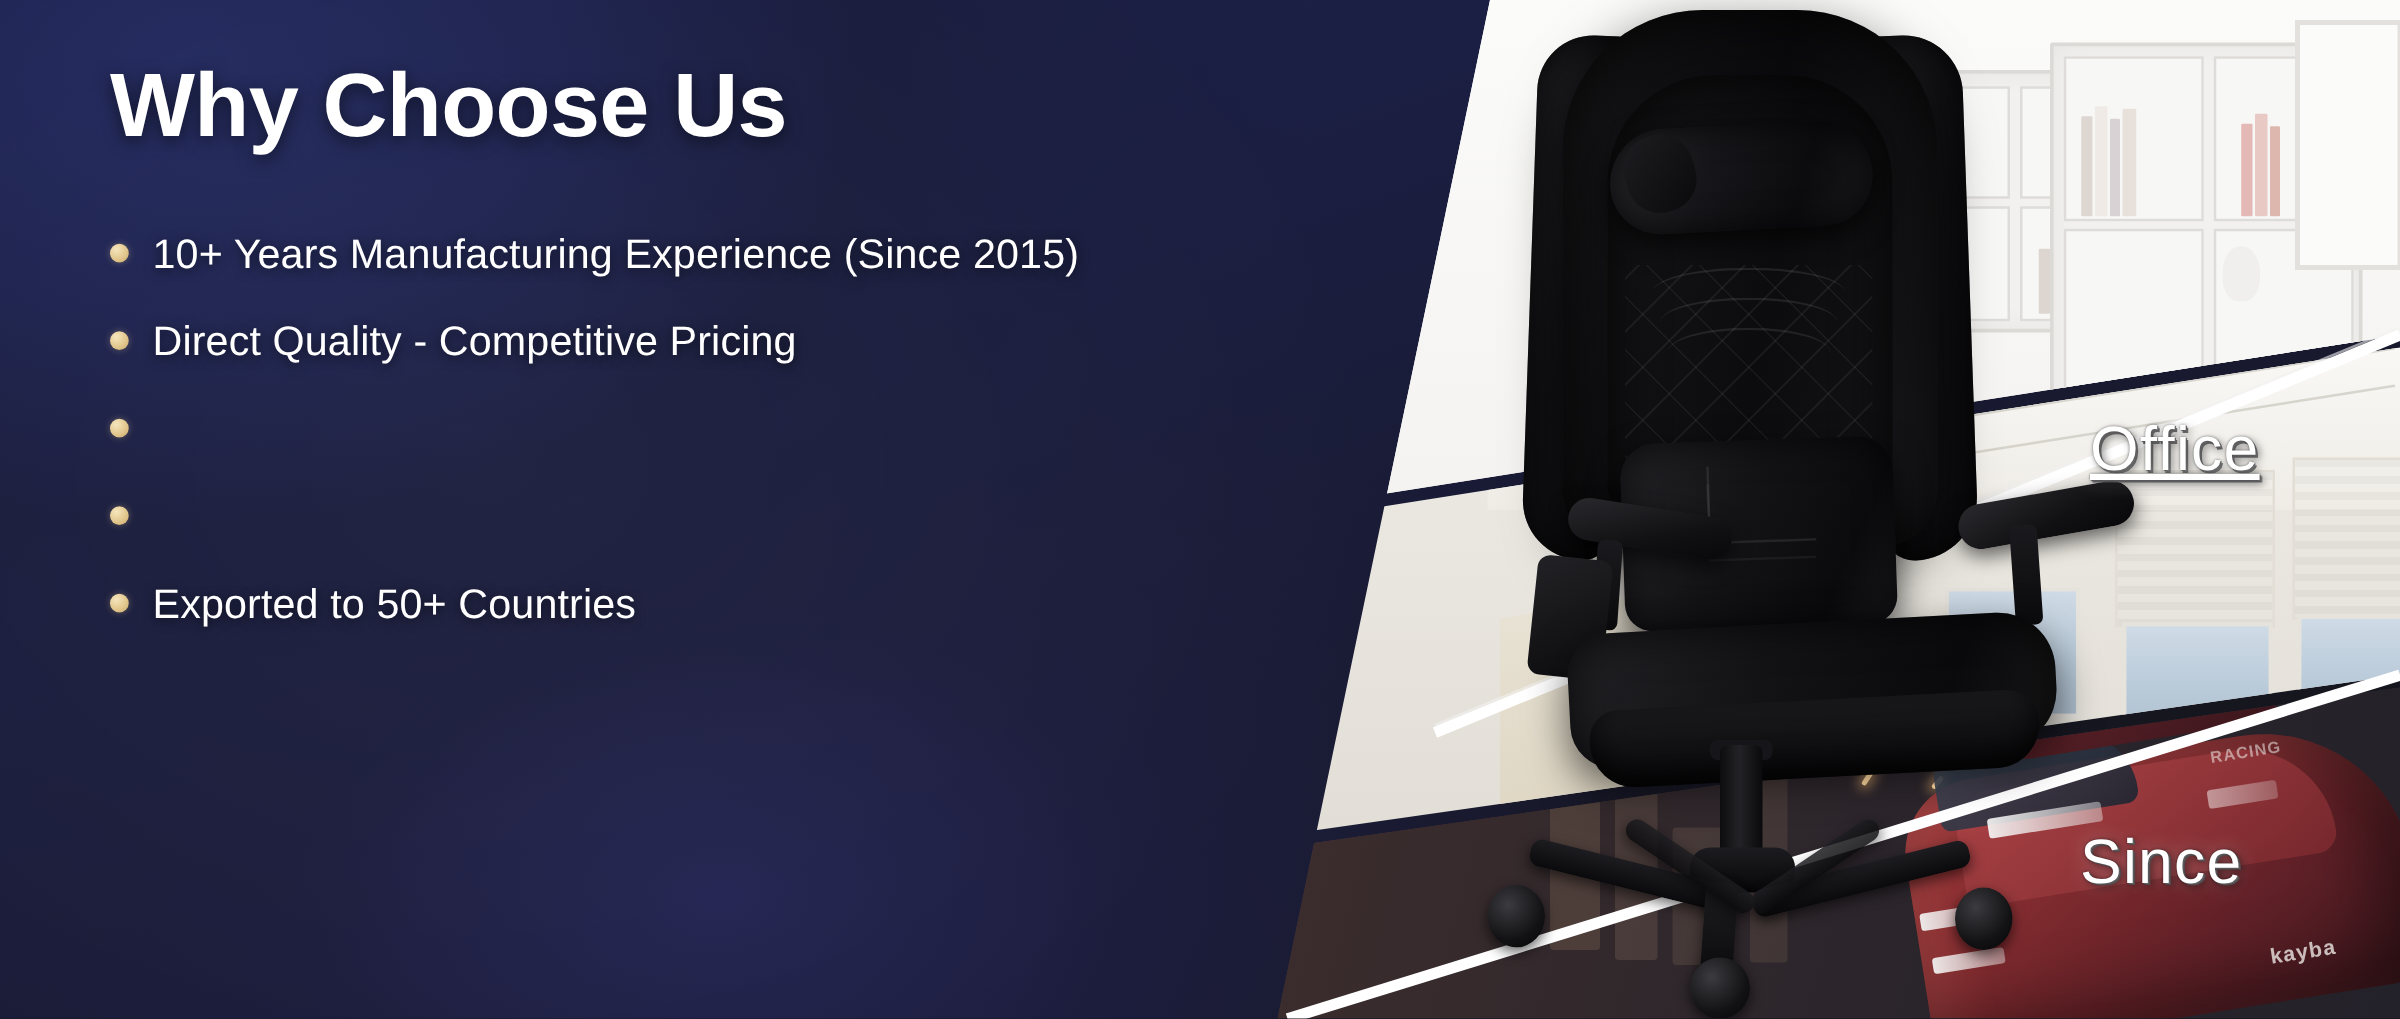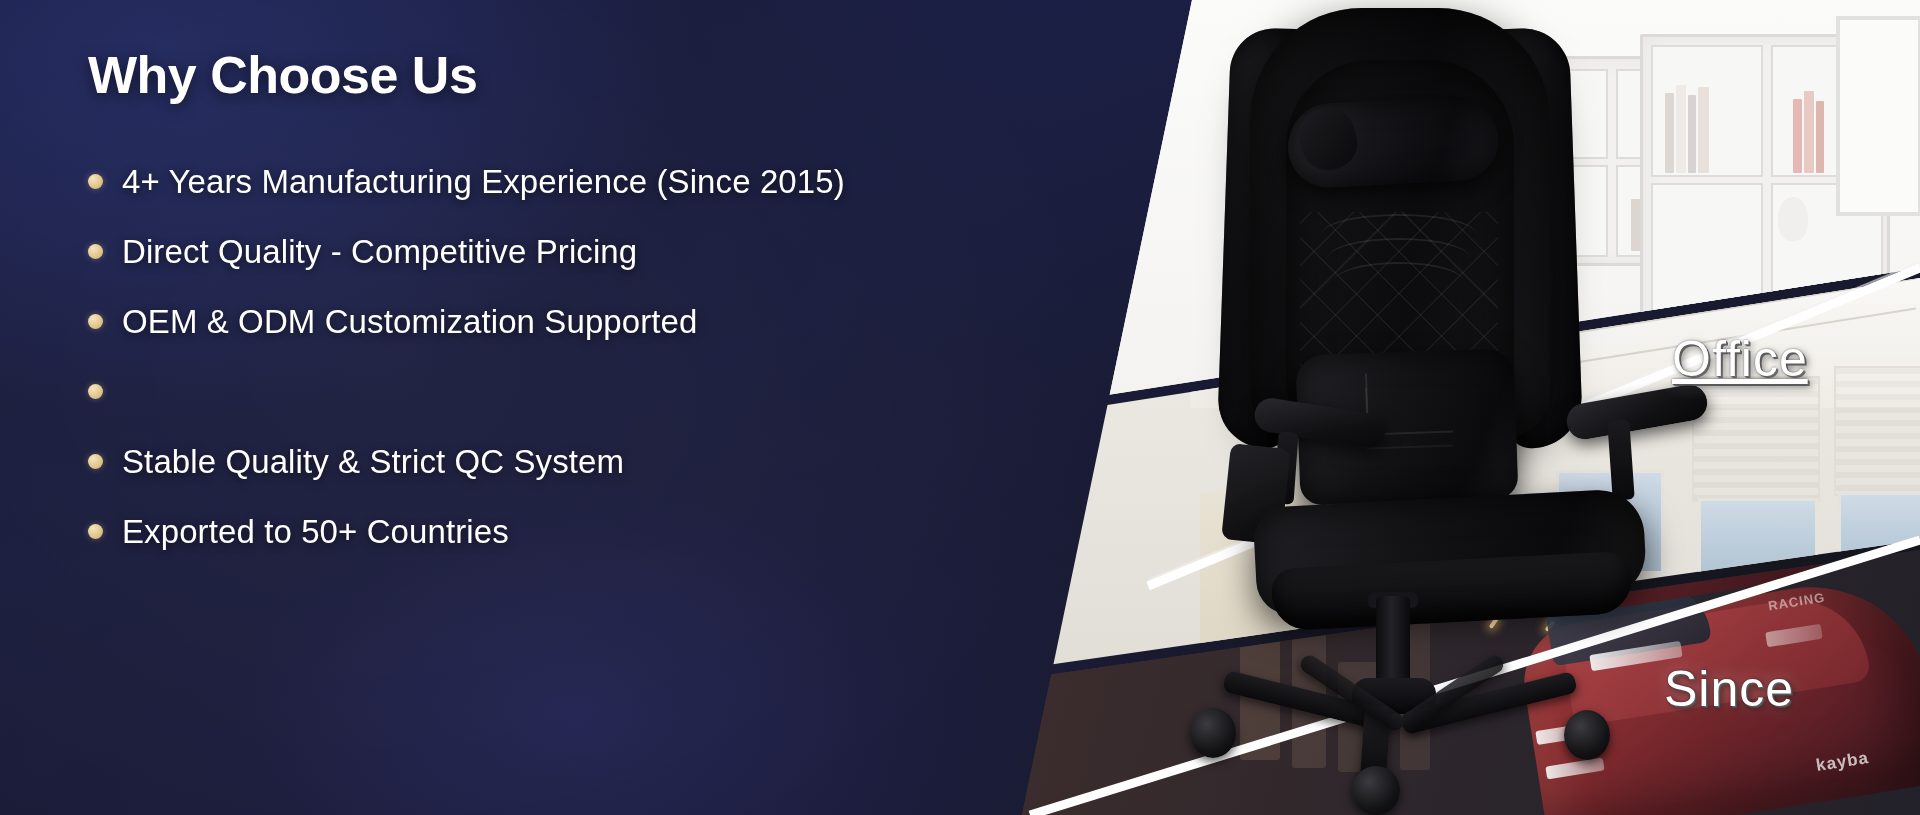--- a/index.html
+++ b/index.html
@@ -203,21 +203,21 @@
   .spoke { position:absolute; background:linear-gradient(180deg,#1d1d21,#0a0a0c); border-radius:9px; box-shadow:0 4px 10px rgba(0,0,0,0.55); }
   .caster { position:absolute; background:radial-gradient(circle at 36% 32%, #3b3b40, #121214 62%, #050506);
             border-radius:50%; box-shadow:0 4px 10px rgba(0,0,0,0.6); }
 
   
   .content {
     position: absolute; z-index: 20;
     left: 88px; top: 48px; width: 1010px;
   }
   .page-title {
-    font-size: 52px; font-weight: bold; color: #ffffff;
+    font-size: 72px; font-weight: bold; color: #ffffff;
     letter-spacing: -0.5px; line-height: 1.05;
     text-shadow: 0 3px 14px rgba(0,0,0,0.55);
   }
   .bullets { margin-top: 58px; }
   .bullet-row {
     display: flex; align-items: center;
     margin-bottom: 28px; height: 42px;
   }
   .bullet-dot {
     width: 15px; height: 15px; border-radius: 50%;
@@ -421,36 +421,31 @@
 
   <div class="scene-label" id="label-office">Office</div>
   <div class="scene-label" id="label-game">Since</div>
 
   <div class="content">
     <div class="page-title">Why Choose Us</div>
 
     <div class="bullets">
       <div class="bullet-row">
         <span class="bullet-dot"></span>
-        <span class="bullet-text">4+ Years Manufacturing Experience (Since 2015)</span>
+        <span class="bullet-text">10+ Years Manufacturing Experience (Since 2015)</span>
       </div>
       <div class="bullet-row">
         <span class="bullet-dot"></span>
         <span class="bullet-text">Direct Quality - Competitive Pricing</span>
       </div>
       <div class="bullet-row">
         <span class="bullet-dot"></span>
-        <span class="bullet-text">OEM &amp; ODM Customization Supported</span>
       </div>
       <div class="bullet-row">
         <span class="bullet-dot"></span>
-      </div>
-      <div class="bullet-row">
-        <span class="bullet-dot"></span>
-        <span class="bullet-text">Stable Quality &amp; Strict QC System</span>
       </div>
       <div class="bullet-row">
         <span class="bullet-dot"></span>
         <span class="bullet-text">Exported to 50+ Countries</span>
       </div>
     </div>
   </div>
 
 </div>
 

